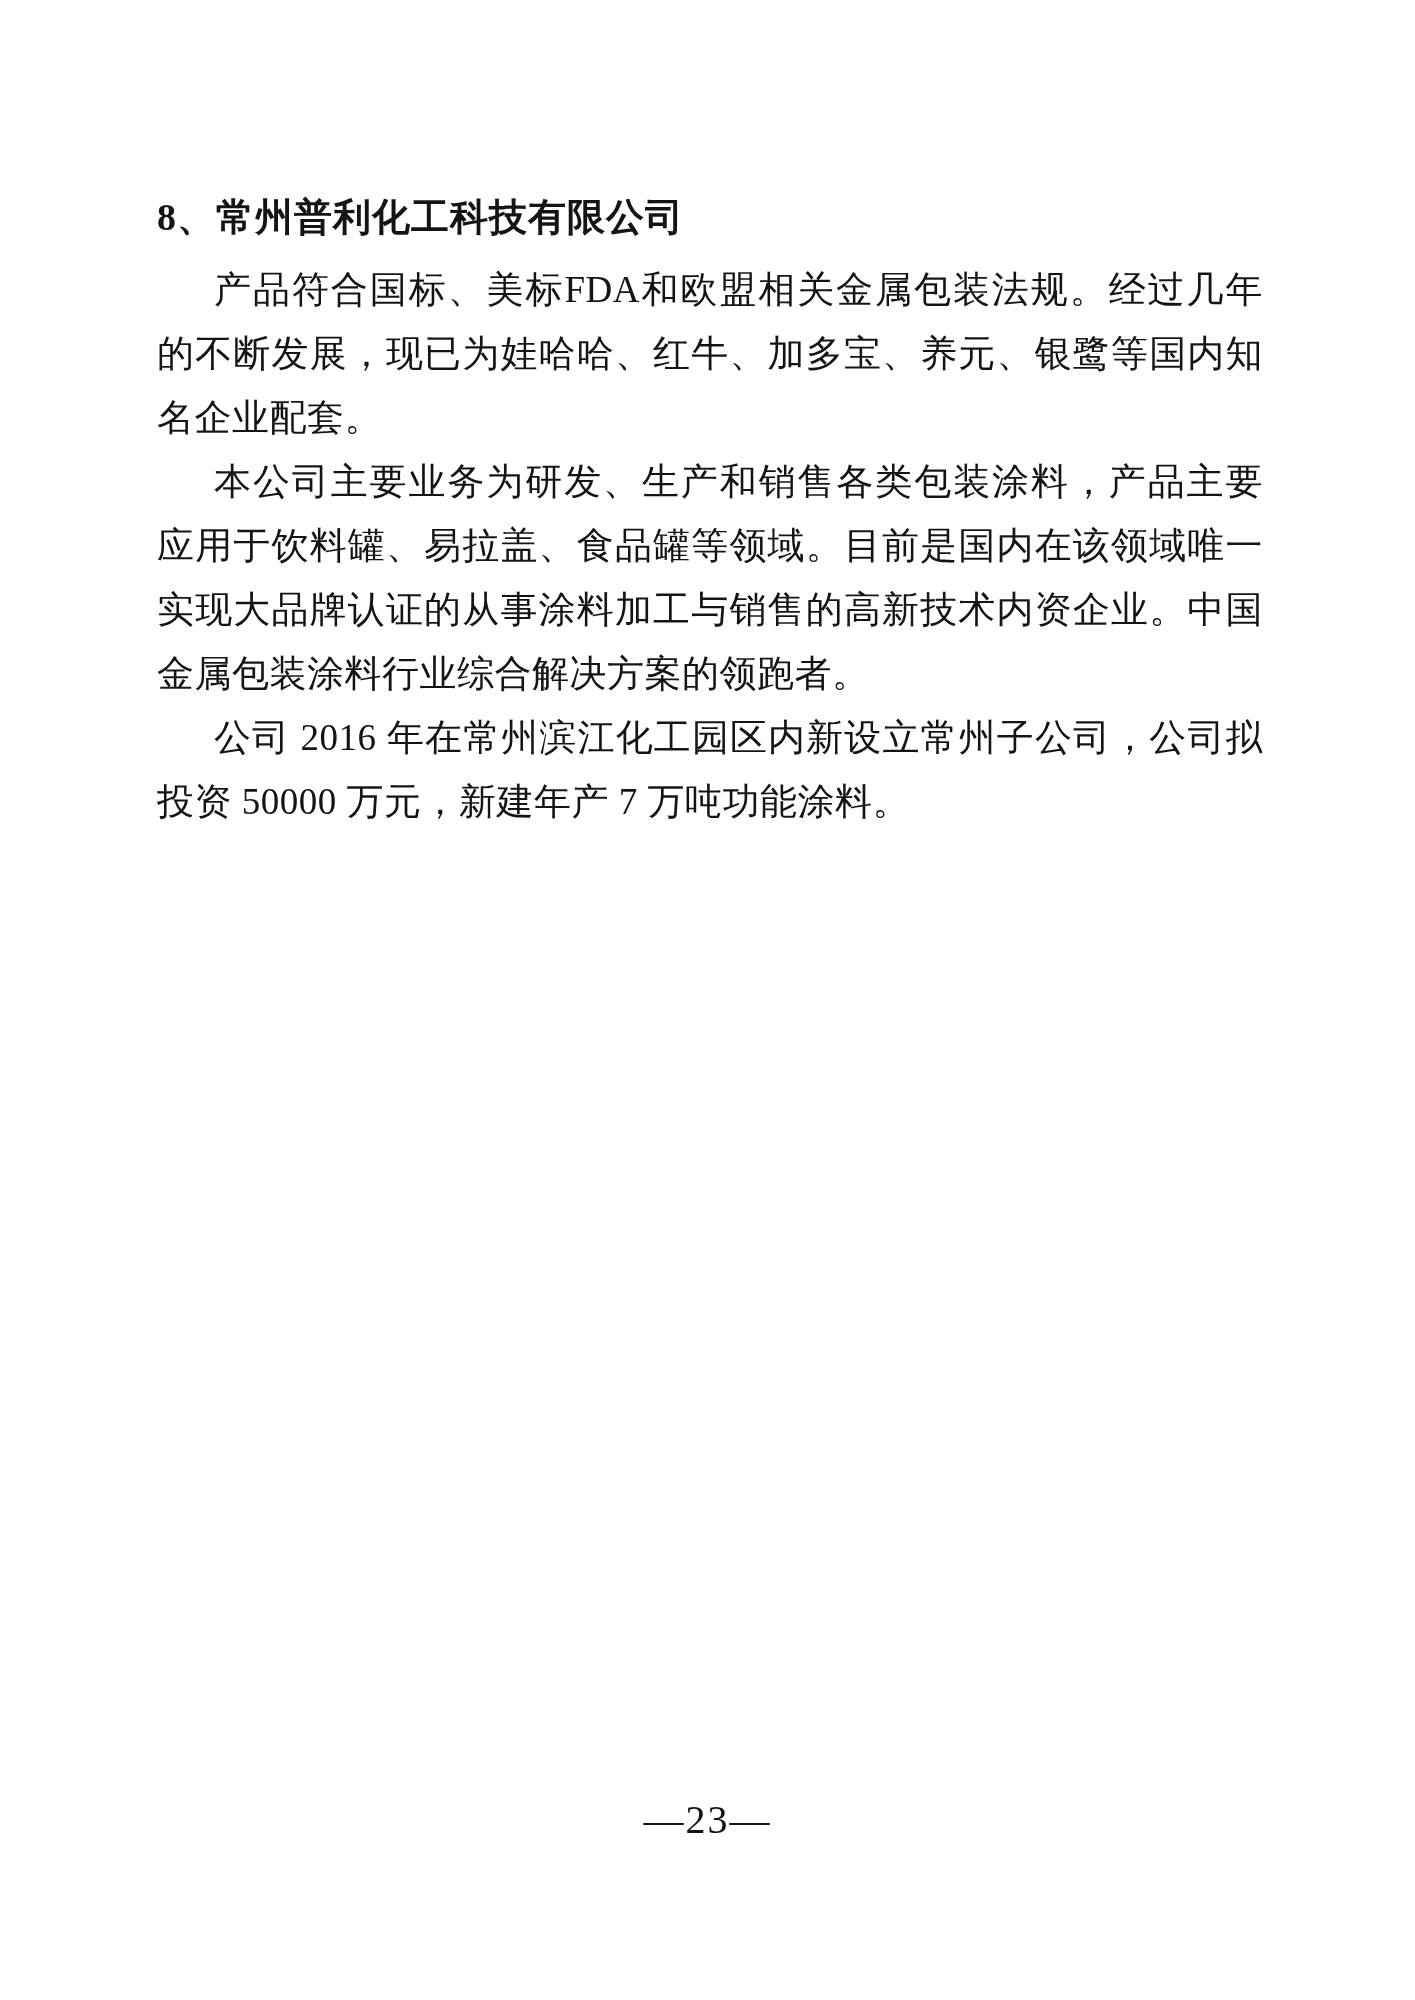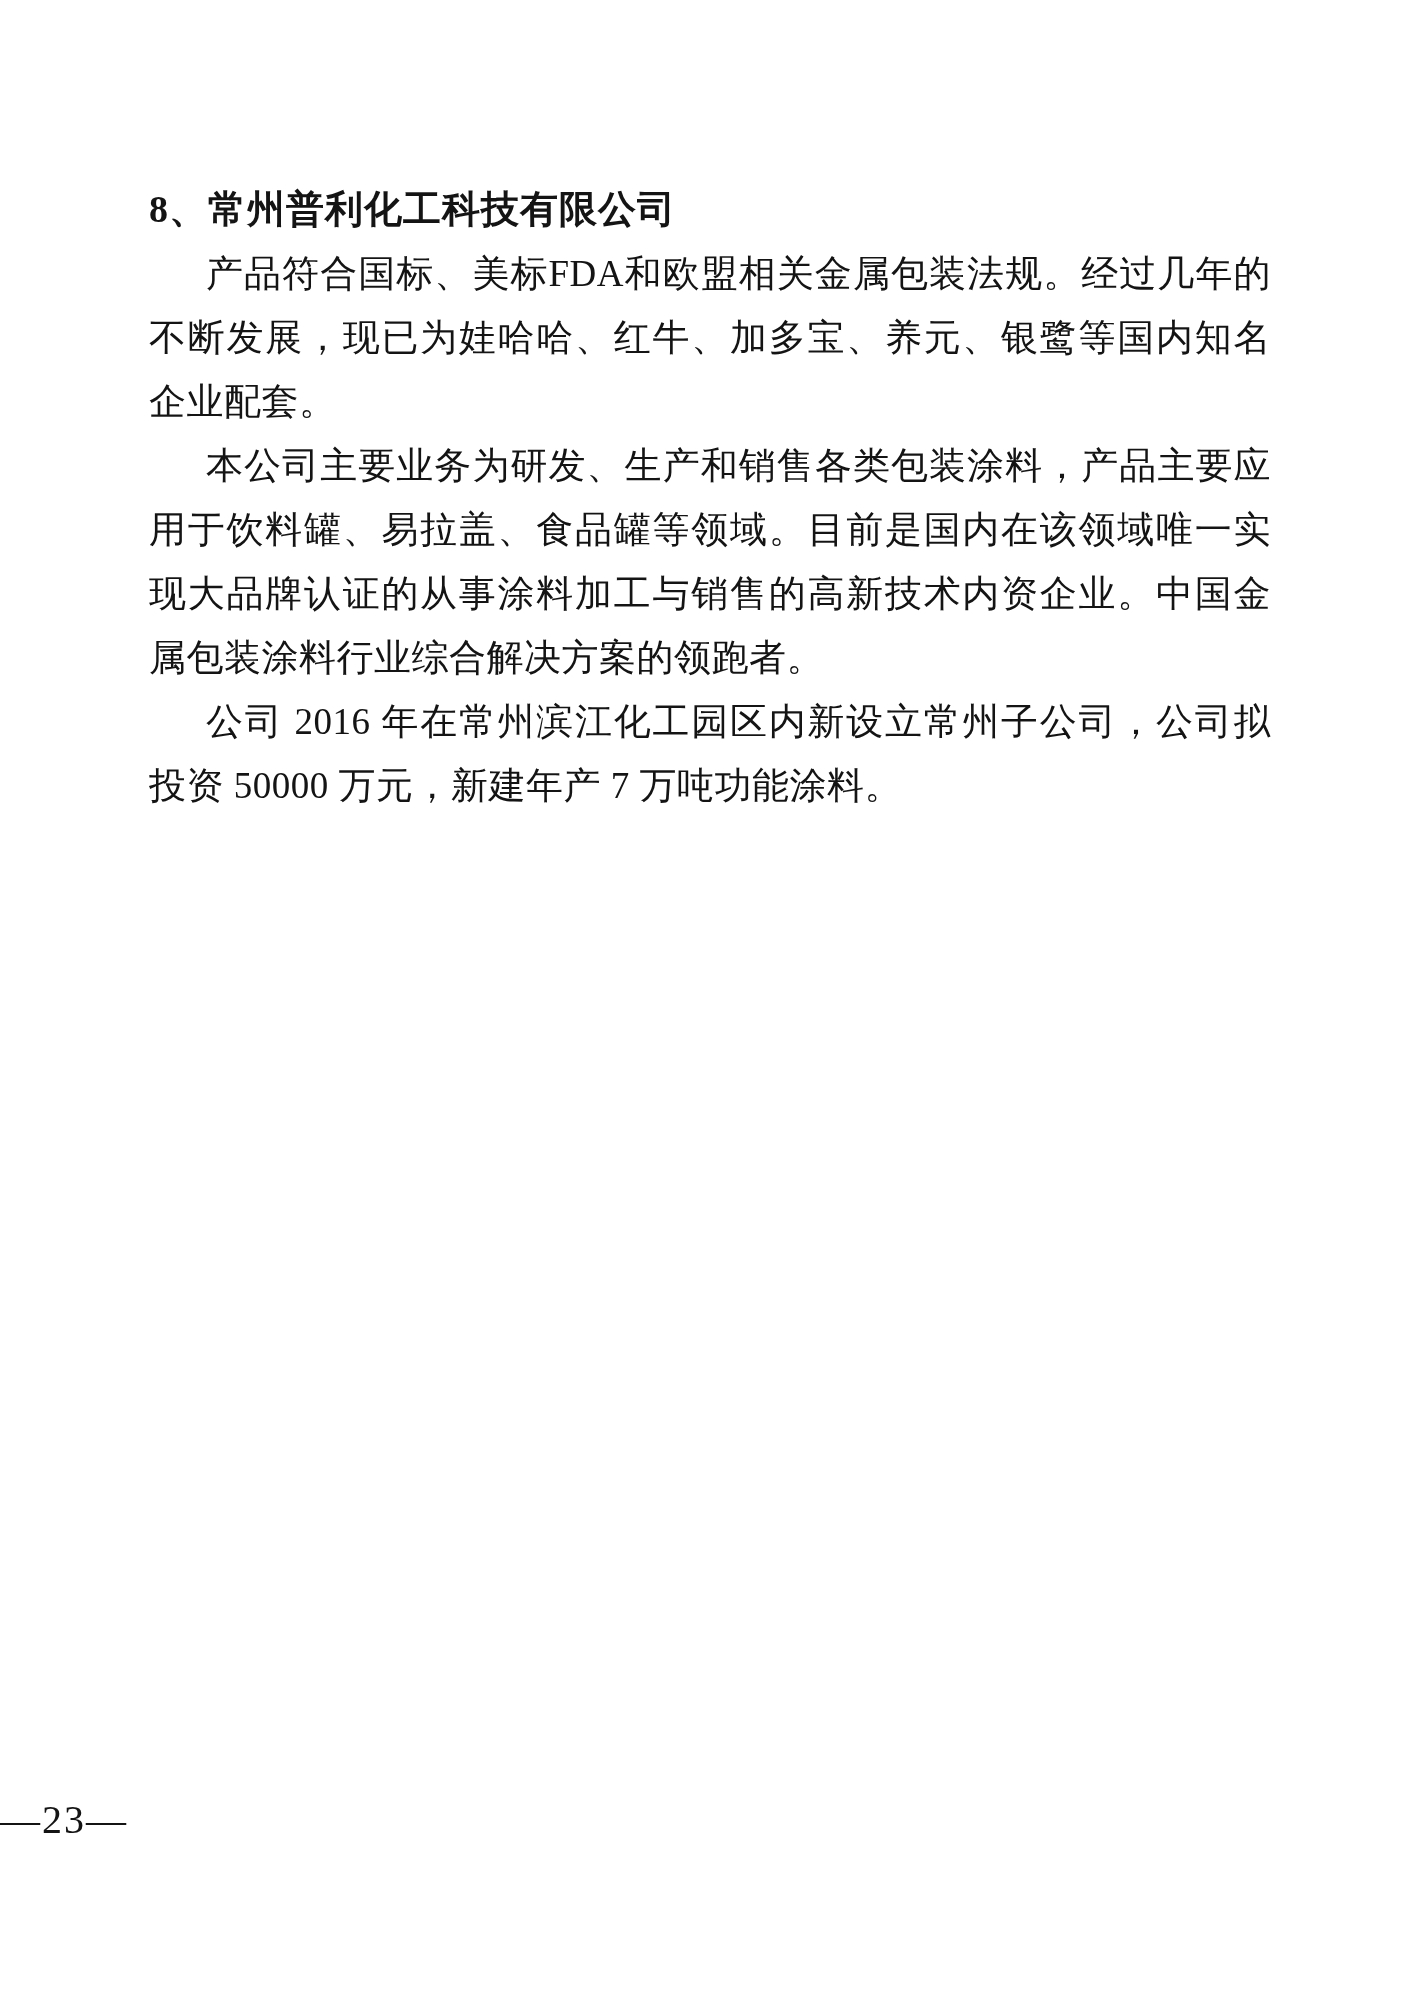--- a/index.html
+++ b/index.html
@@ -12,21 +12,21 @@
     width: 1415px;
     height: 2000px;
     margin: 0 auto;
     background: #ffffff;
     box-sizing: border-box;
     padding: 176px 143px 0 148px;
     font-family: "Liberation Serif", serif;
     color: #141414;
     overflow: hidden;
   }
-  .doc-section { margin: 1px; }
+  .doc-section { margin: 9px; }
   .section-heading {
     margin: 0;
     font-size: 38px;
     line-height: 64px;
     font-weight: bold;
     letter-spacing: 1px;
     white-space: nowrap;
   }
   .paragraph {
     margin: 0;
@@ -36,21 +36,21 @@
     text-justify: inter-ideograph;
     text-indent: 57px;
     letter-spacing: 0.5px;
     word-break: break-all;
   }
   .page-footer {
     position: absolute;
     top: 1796px;
     left: 0;
     right: 0;
-    text-align: left;
+    text-align: center;
     font-size: 40px;
     line-height: 48px;
     letter-spacing: 2px;
     color: #141414;
   }
 </style>
 </head>
 <body>
 
 <div class="page">

